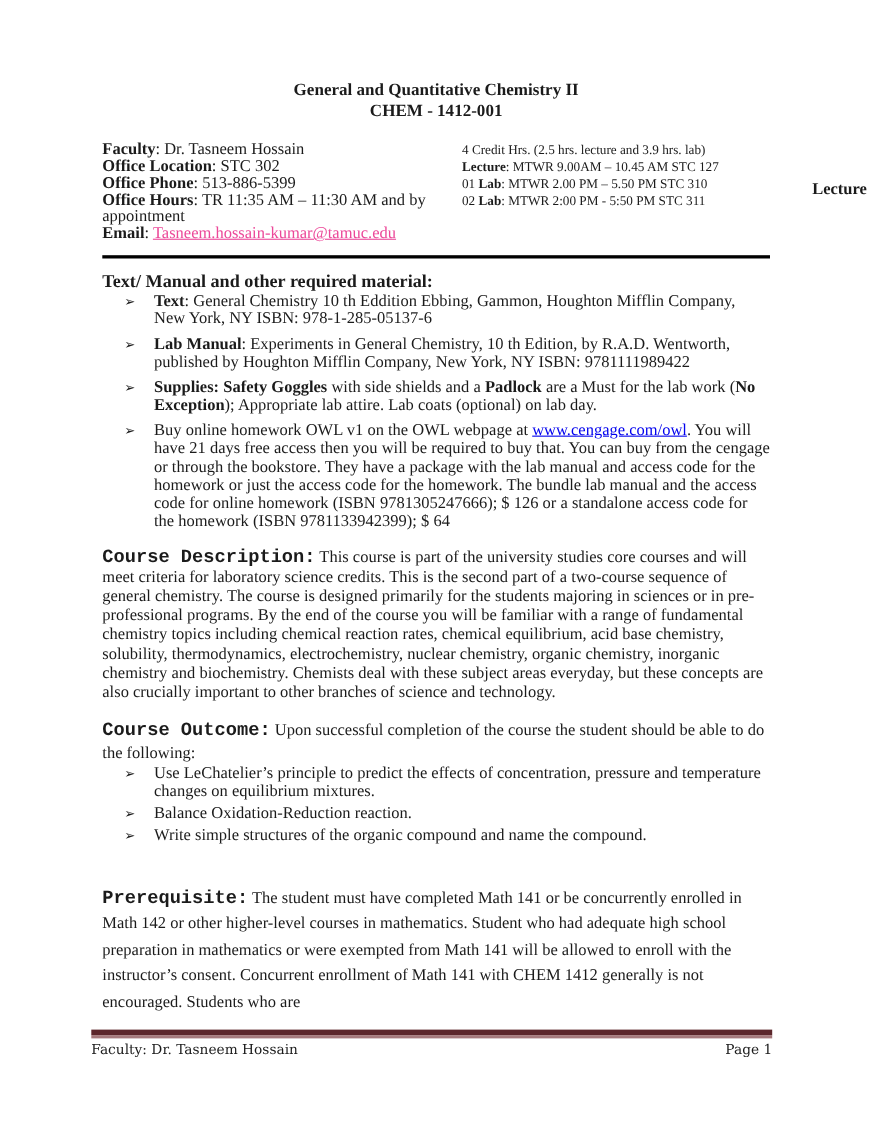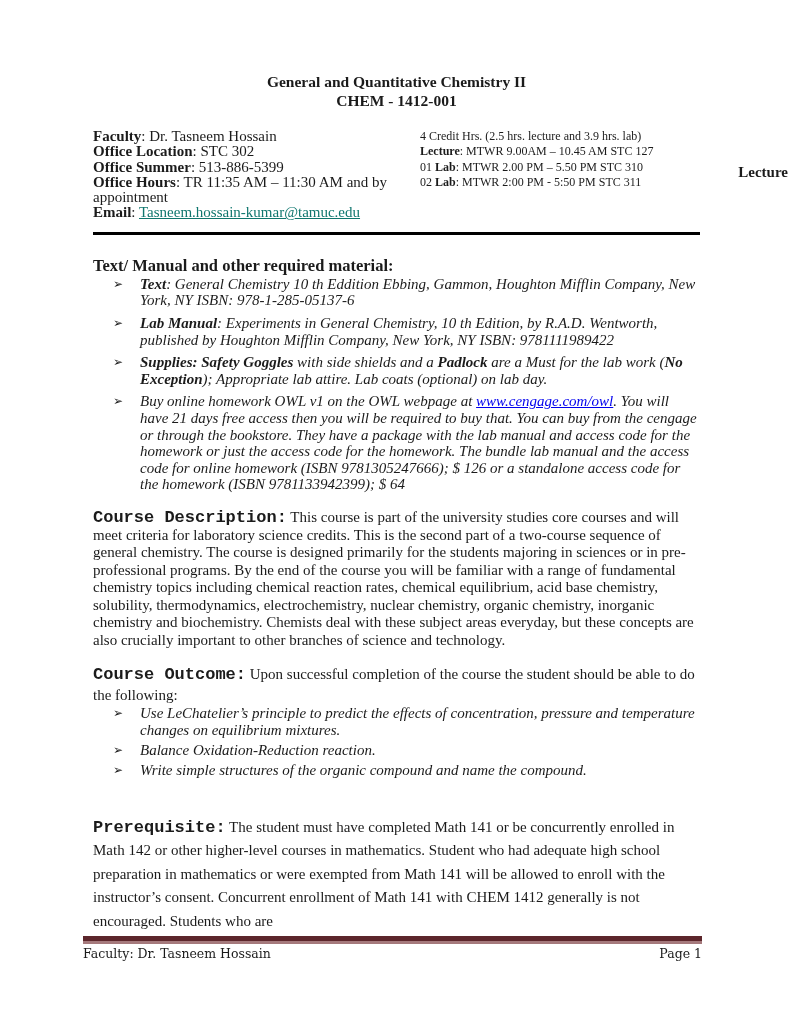--- a/index.html
+++ b/index.html
@@ -14,28 +14,28 @@
   }
   .content{position:absolute;left:93px;top:46px;width:607px;}
   .header-row{display:flex;justify-content:space-between;font-size:15px;line-height:17px;}
   .title-block{margin-top:26px;text-align:center;font-weight:bold;font-size:15.5px;line-height:19px;}
   .info-grid{margin-top:19px;display:flex;}
   .info-left{width:327px;font-size:15px;line-height:15.3px;}
   .info-right{flex:1;font-size:12px;line-height:15.3px;}
   .b{font-weight:bold;}
   .lnk{color:#0000EE;text-decoration:underline;cursor:pointer;}
   .rule{margin-top:11px;height:3px;background:#000;border:none;}
-  .materials-heading{margin-top:20px;font-size:16.5px;font-weight:bold;line-height:21px;}
+  .materials-heading{margin-top:10px;font-size:16.5px;font-weight:bold;line-height:21px;}
   ul.arrow-list{list-style:none;margin:0;padding:0;}
   ul.arrow-list li{display:flex;margin-bottom:6px;font-size:15px;line-height:16.6px;}
   ul.arrow-list .glyph{
     width:27px;flex:0 0 27px;padding-left:20px;
     font-family:"DejaVu Sans",sans-serif;font-size:12px;line-height:16.6px;
   }
-  ul.arrow-list .li-text{flex:1;font-style:italic;}
+  ul.arrow-list .li-text{flex:1;}
   .list1{margin-top:14px;}
   .list2{margin-top:15px;}
   .para{font-size:15px;line-height:17.6px;margin:0;}
   .para .lead{font-size:17px;font-weight:bold;font-family:Liberation Mono, monospace;}
   .desc{margin-top:16px;}
   .outcome{margin-top:14px;line-height:20px;}
   .outcome-list{margin-top:15px;}
   ul.outcome-list li{margin-bottom:3px;line-height:17px;}
   ul.outcome-list .glyph{line-height:17px;}
   .prereq{margin-top:37px;line-height:23.6px;}
@@ -67,23 +67,23 @@
 
     <div class="title-block">
       <div>General and Quantitative Chemistry II</div>
       <div>CHEM - 1412-001</div>
     </div>
 
     <div class="info-grid">
       <div class="info-left">
         <div><span class="b">Faculty</span><span>: Dr. Tasneem Hossain</span></div>
         <div><span class="b">Office Location</span><span>: STC 302</span></div>
-        <div><span class="b">Office Summer</span><span>: 513-886-5399</span></div>
+        <div><span class="b">Office Phone</span><span>: 513-886-5399</span></div>
         <div><span class="b">Office Hours</span><span>: TR 11:35 AM – 11:30 AM and by appointment</span></div>
-        <div><span class="b">Email</span><span>: </span><a class="lnk" style="color: #0f766e;">Tasneem.hossain-kumar@tamuc.edu</a></div>
+        <div><span class="b">Email</span><span>: </span><a class="lnk" style="color: #ec4899;">Tasneem.hossain-kumar@tamuc.edu</a></div>
       </div>
       <div class="info-right">
         <div>4 Credit Hrs. (2.5 hrs. lecture and 3.9 hrs. lab)</div>
         <div><span class="b">Lecture</span><span>: MTWR 9.00AM – 10.45 AM STC 127</span></div>
         <div><span>01 </span><span class="b">Lab</span><span>: MTWR 2.00 PM – 5.50 PM STC 310</span></div>
         <div><span>02 </span><span class="b">Lab</span><span>: MTWR 2:00 PM - 5:50 PM STC 311</span></div>
       </div>
     </div>
 
     <hr class="rule">

